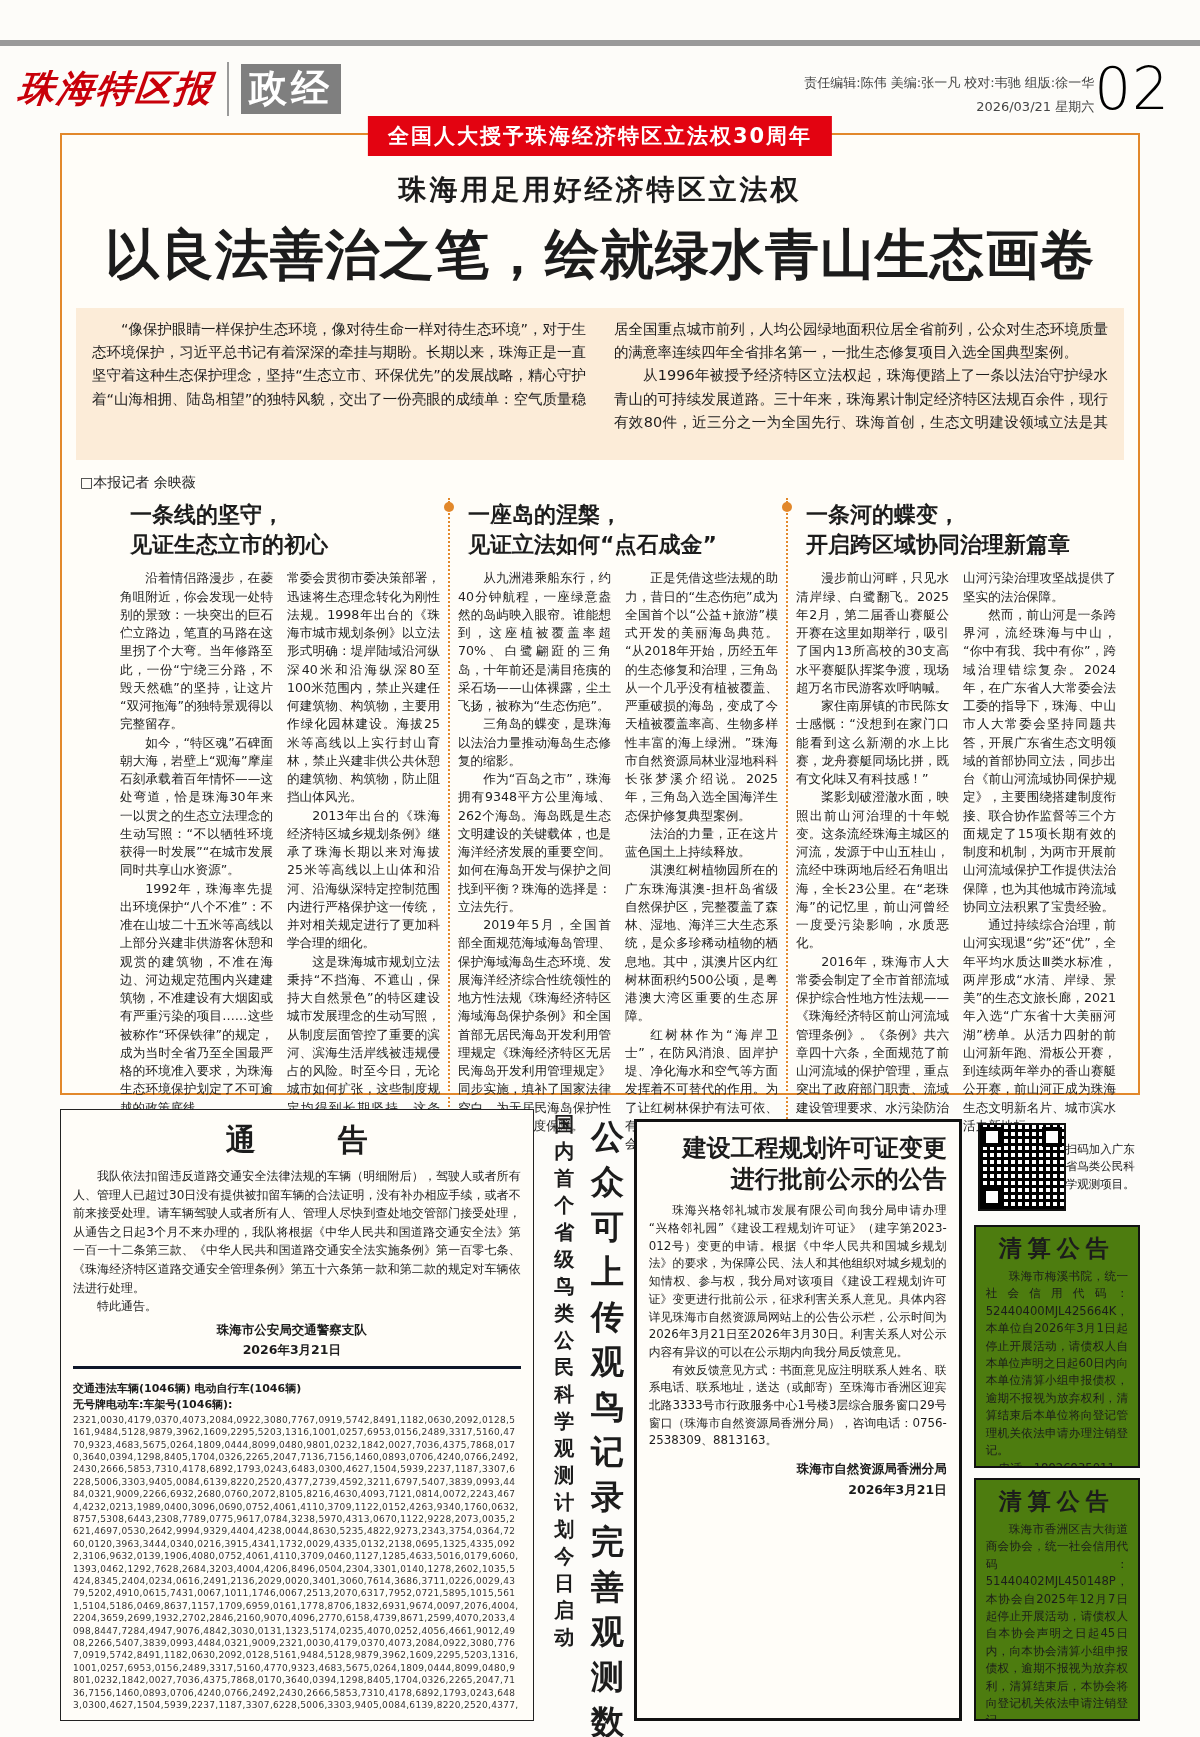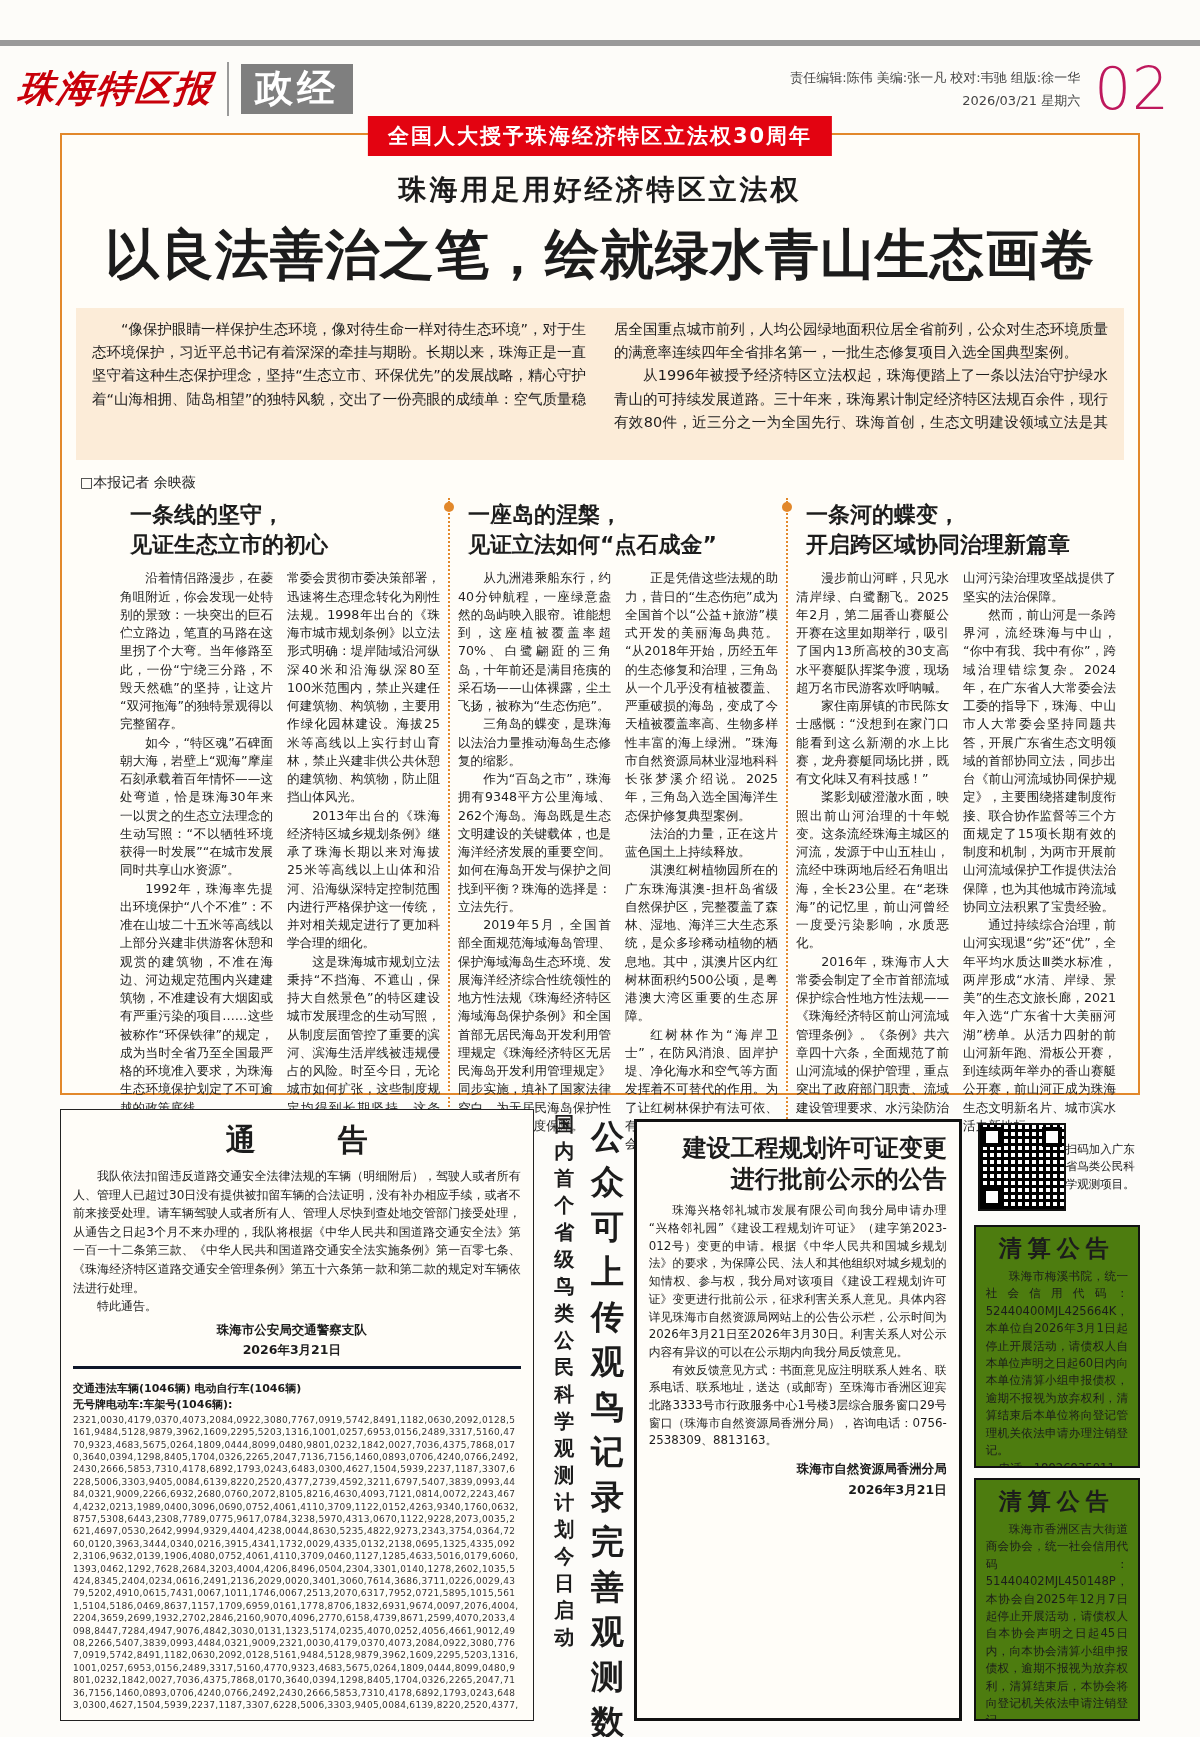--- a/index.html
+++ b/index.html
@@ -10,24 +10,24 @@
     font-family:"DejaVu Sans","Liberation Sans",sans-serif; color:#1c1c1c;
   }
   .top-rule { position:absolute; top:40px; left:0; width:1200px; height:6px; background:#9a9a9a; }
 
   
   .masthead { position:absolute; top:58px; left:18px; right:30px; height:62px; display:flex; align-items:center; }
   .logo { font-family:"DejaVu Serif","Liberation Serif",serif; font-style:italic; font-weight:bold;
           font-size:37px; color:#c8000a; letter-spacing:2px; transform:skewX(-6deg); white-space:nowrap; }
   .mast-div { width:2px; height:54px; background:#9a9a9a; margin:0 12px 0 14px; }
   .section-badge { background:#7f7f7f; color:#fff; font-size:38px; font-weight:bold;
-          padding:2px 14px; letter-spacing:4px; line-height:1.2; }
-  .mast-right { margin-left:auto; display:flex; align-items:center; gap:14px; }
+          padding:2px 8px; letter-spacing:4px; line-height:1.2; }
+  .mast-right { margin-left:auto; display:flex; align-items:flex-end; }
   .mast-info { text-align:right; font-size:13px; color:#444; line-height:1.8; }
-  .pagenum { font-size:58px; color:#be185d; font-weight:200; letter-spacing:1px; line-height:1;
+  .pagenum { font-size:58px; color:#000000; font-weight:200; letter-spacing:1px; line-height:1;
           font-family:"DejaVu Sans","Liberation Sans",sans-serif; }
 
   
   .article-box { position:absolute; top:133px; left:60px; width:1080px; height:962px;
           border:2px solid #e2882b; background:#fffdf8; padding:30px 14px 8px 14px; }
   .red-banner { position:absolute; top:-19px; left:50%; transform:translateX(-50%);
           background:#e30311; color:#fff; font-size:21px; font-weight:bold;
           padding:6px 20px; letter-spacing:2px; white-space:nowrap; }
   .kicker2 { text-align:center; font-size:28px; font-weight:600; letter-spacing:3px; margin-top:6px; }
   .headline { text-align:center; font-family:"DejaVu Serif","Liberation Serif",serif;

